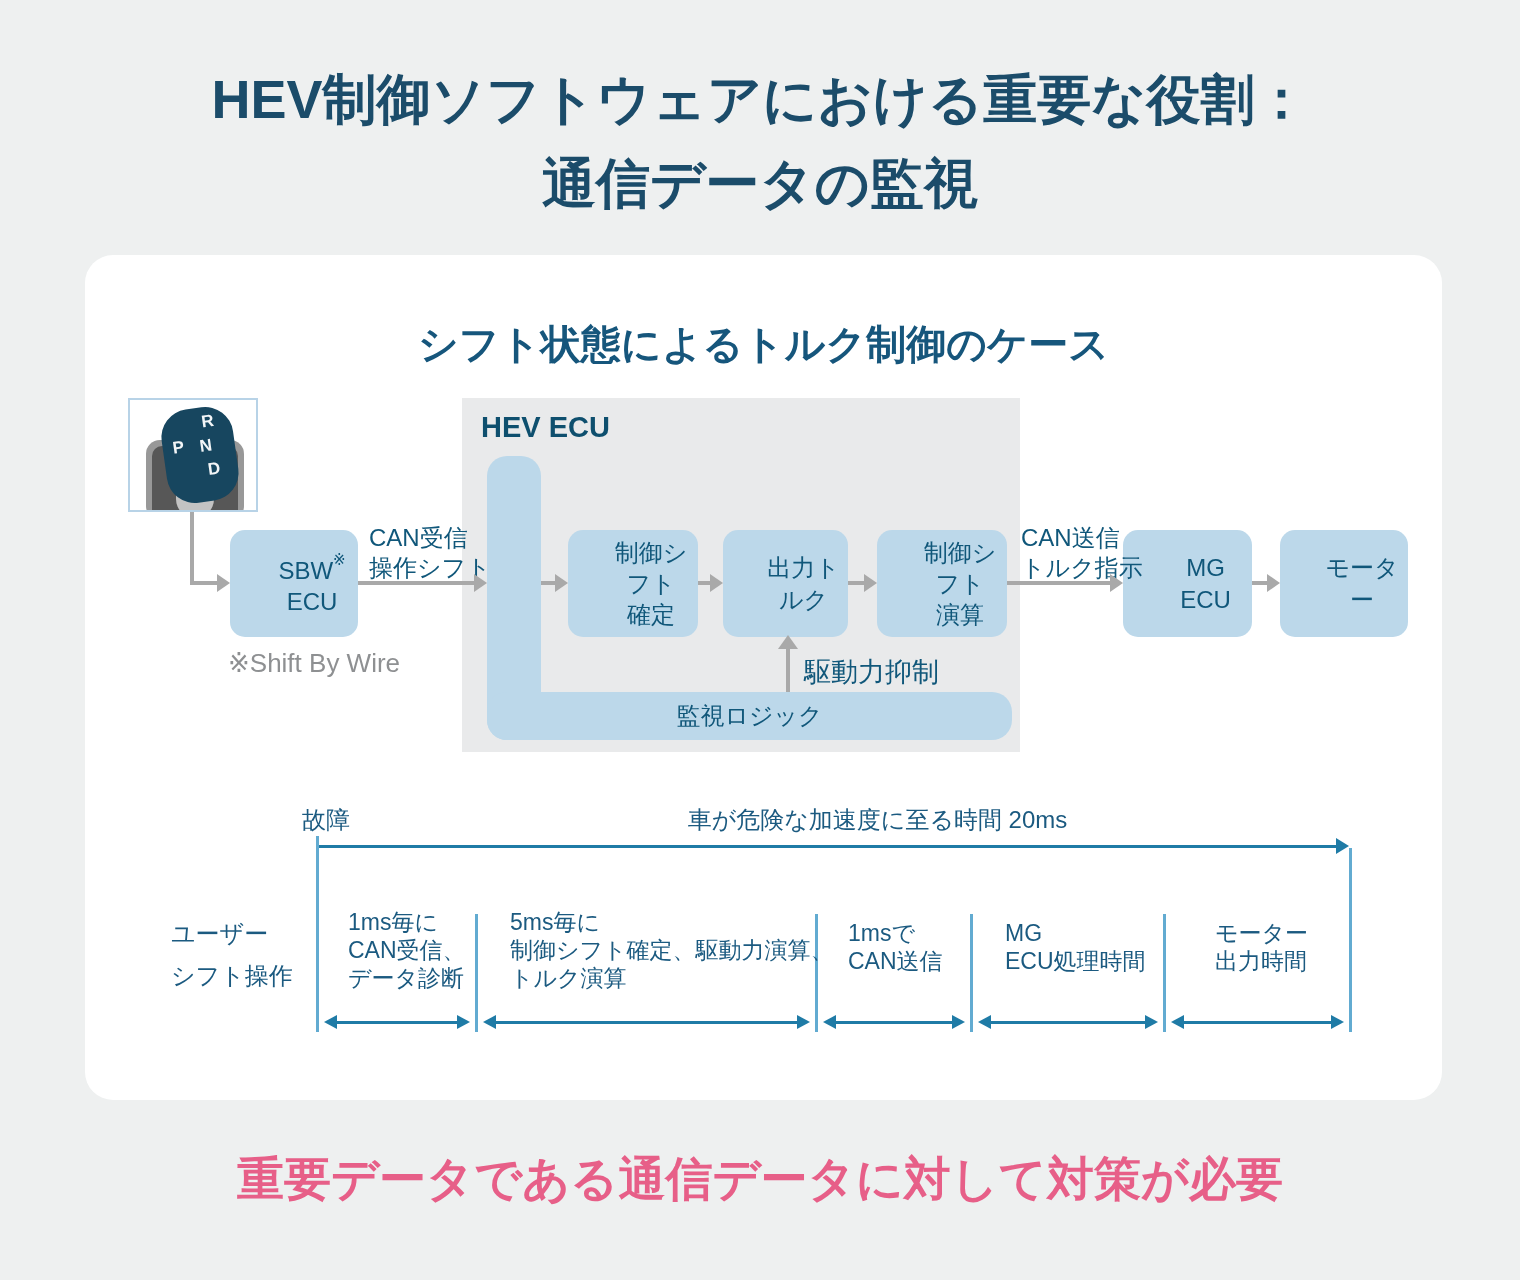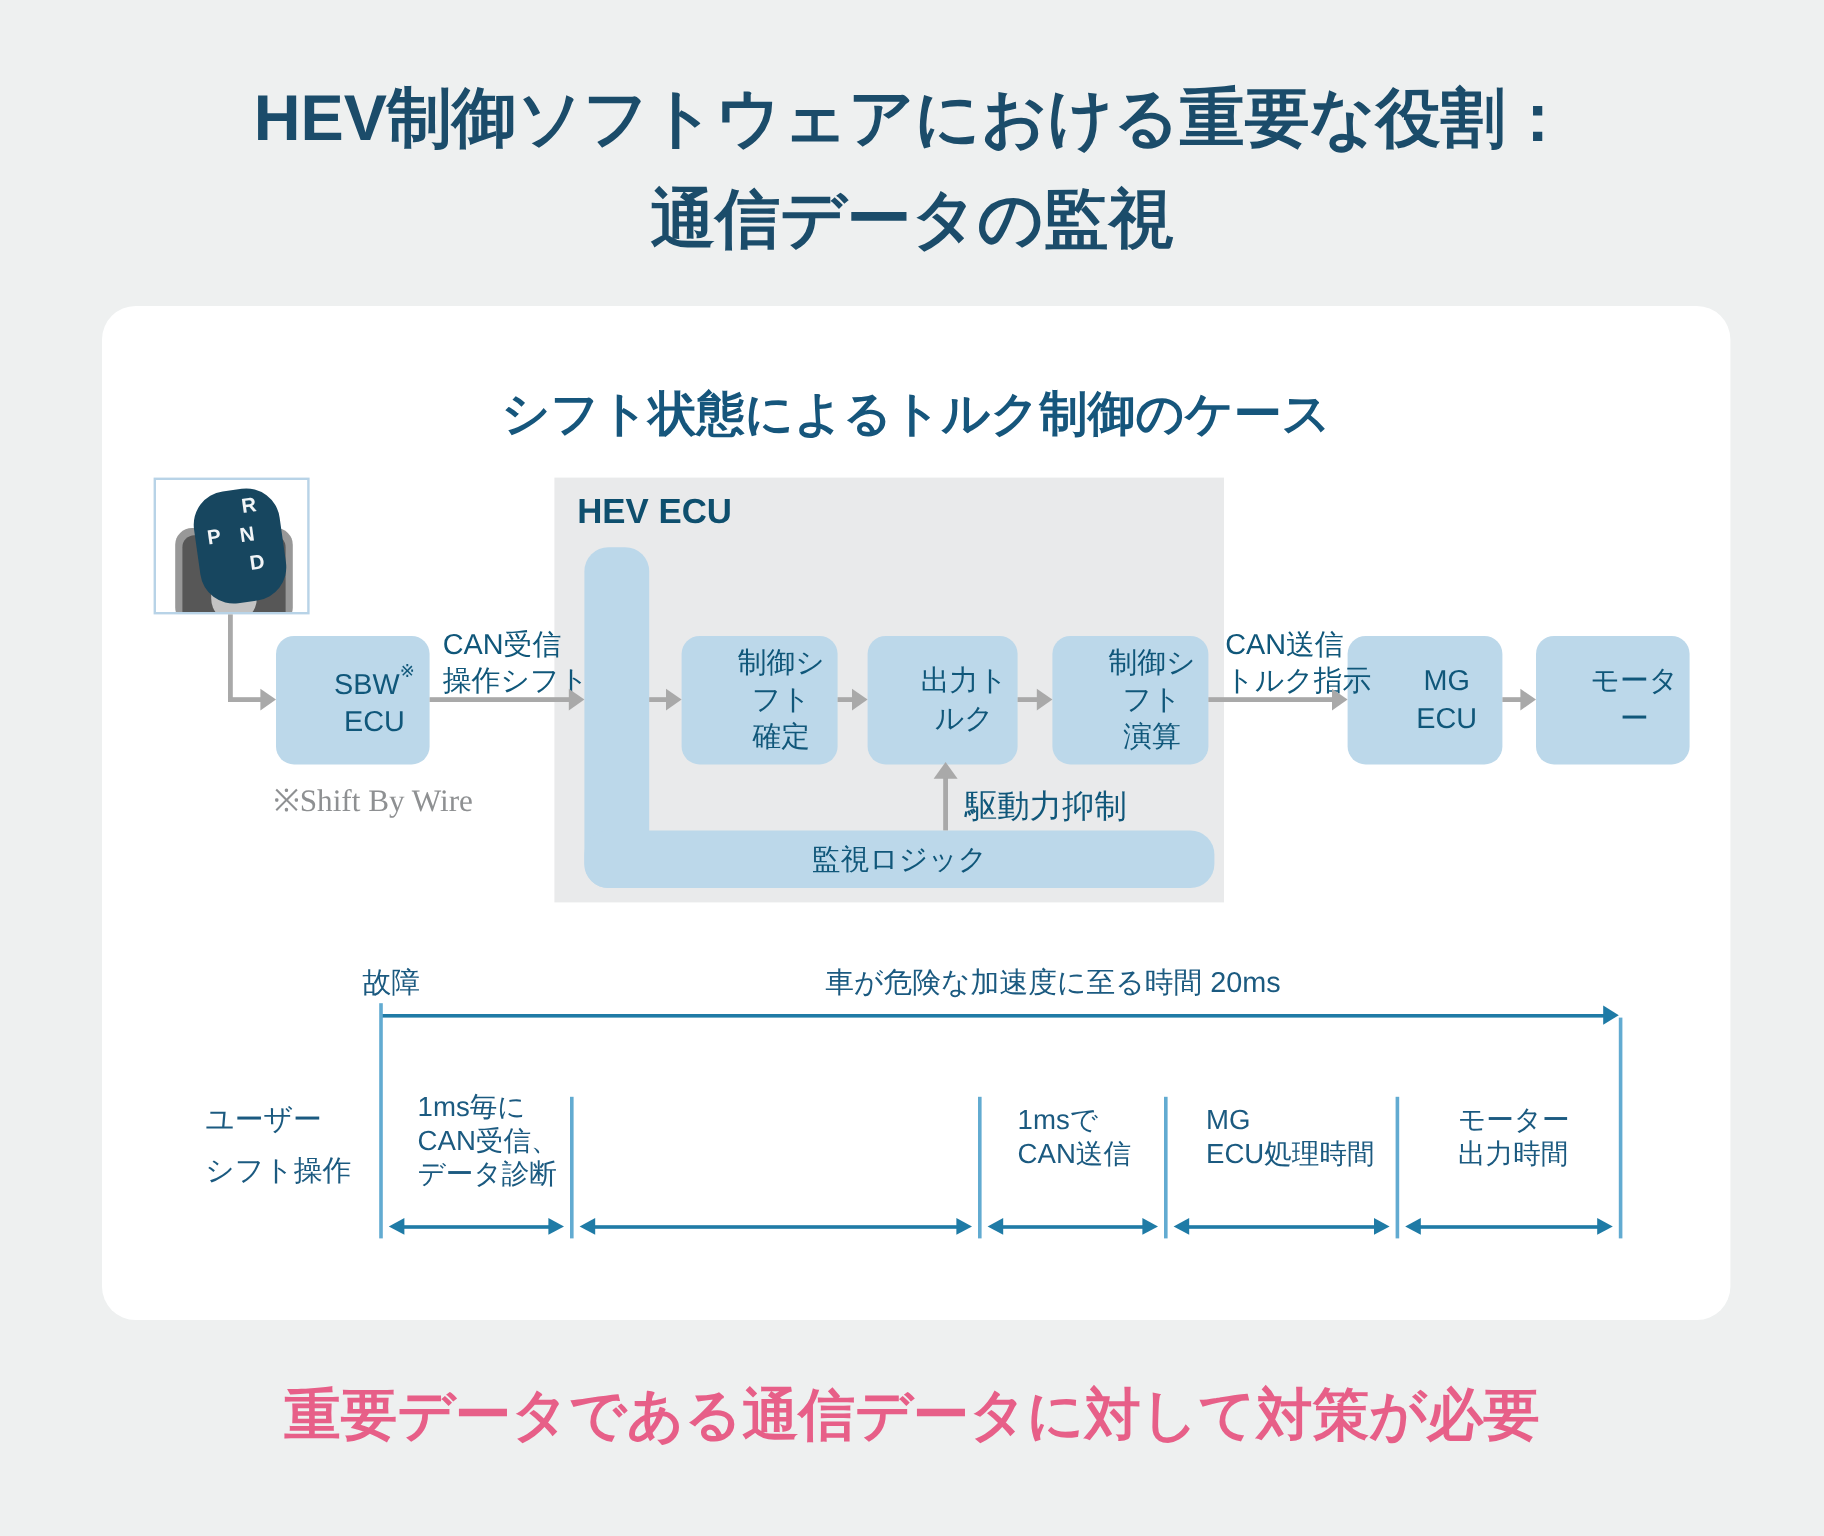--- a/index.html
+++ b/index.html
@@ -27,21 +27,21 @@
   .lbar{position:absolute;background:var(--diagram-box-fill);border-radius:20px;}
   .lbar-v{left:402px;top:201px;width:54px;height:284px;}
   .lbar-h{left:402px;top:437px;width:525px;height:48px;display:flex;align-items:center;justify-content:center;
     color:var(--diagram-box-text);font-size:24px;}
   .flabel{position:absolute;color:var(--diagram-box-text);font-size:24px;line-height:30px;white-space:pre-line;}
   .gline{position:absolute;background:var(--gray-arrow);}
   .ghead-r{position:absolute;width:0;height:0;border-left:13px solid var(--gray-arrow);
     border-top:9px solid transparent;border-bottom:9px solid transparent;}
   .ghead-u{position:absolute;width:0;height:0;border-bottom:14px solid var(--gray-arrow);
     border-left:10px solid transparent;border-right:10px solid transparent;}
-  .gray-note{position:absolute;left:143px;top:393px;font-size:26px;color:var(--gray-note);font-family:Liberation Serif, serif;}
+  .gray-note{position:absolute;left:143px;top:393px;font-size:26px;color:var(--gray-note);}
   
   .shift-fig{position:absolute;left:43px;top:143px;width:130px;height:114px;background:#fff;
     border:2px solid var(--shift-border);overflow:hidden;}
   .console-outer{position:absolute;left:16px;top:40px;width:98px;height:80px;background:#989898;border-radius:14px;}
   .console-inner{position:absolute;left:22px;top:46px;width:86px;height:74px;background:#575757;border-radius:10px;}
   .boot{position:absolute;left:46px;top:74px;width:38px;height:44px;background:#c3c3c3;border-radius:19px;}
   .knob{position:absolute;left:34px;top:8px;width:72px;height:94px;background:var(--shift-knob);
     border-radius:28px;transform:rotate(-8deg);}
   .knob span{position:absolute;color:#f2f5f7;font-size:17px;font-weight:bold;}
   .kR{left:42px;top:5px;} .kP{left:10px;top:27px;} .kN{left:37px;top:29px;} .kD{left:42px;top:53px;}
@@ -138,20 +138,23 @@
     <div class="tl-vline" style="left:730px;top:659px;height:118px;"></div>
     <div class="tl-vline" style="left:885px;top:659px;height:118px;"></div>
     <div class="tl-vline" style="left:1078px;top:659px;height:118px;"></div>
     <div class="tl-vline" style="left:1264px;top:593px;height:184px;"></div>
 
     <div class="tl-text" style="left:86px;top:658px;font-size:24px;line-height:42px;">ユーザー
 シフト操作</div>
     <div class="tl-text" style="left:263px;top:653px;">1ms毎に
 CAN受信、
 データ診断</div>
+    <div class="tl-text" style="left:425px;top:653px;">5ms毎に
+制御シフト確定、駆動力演算、
+トルク演算</div>
     <div class="tl-text" style="left:763px;top:664px;">1msで
 CAN送信</div>
     <div class="tl-text" style="left:920px;top:664px;">MG
 ECU処理時間</div>
     <div class="tl-text" style="left:1130px;top:664px;">モーター
 出力時間</div>
 
     <div class="dbl" style="left:239px;width:146px;">
         <div class="hl"></div>
         <div class="line"></div>

